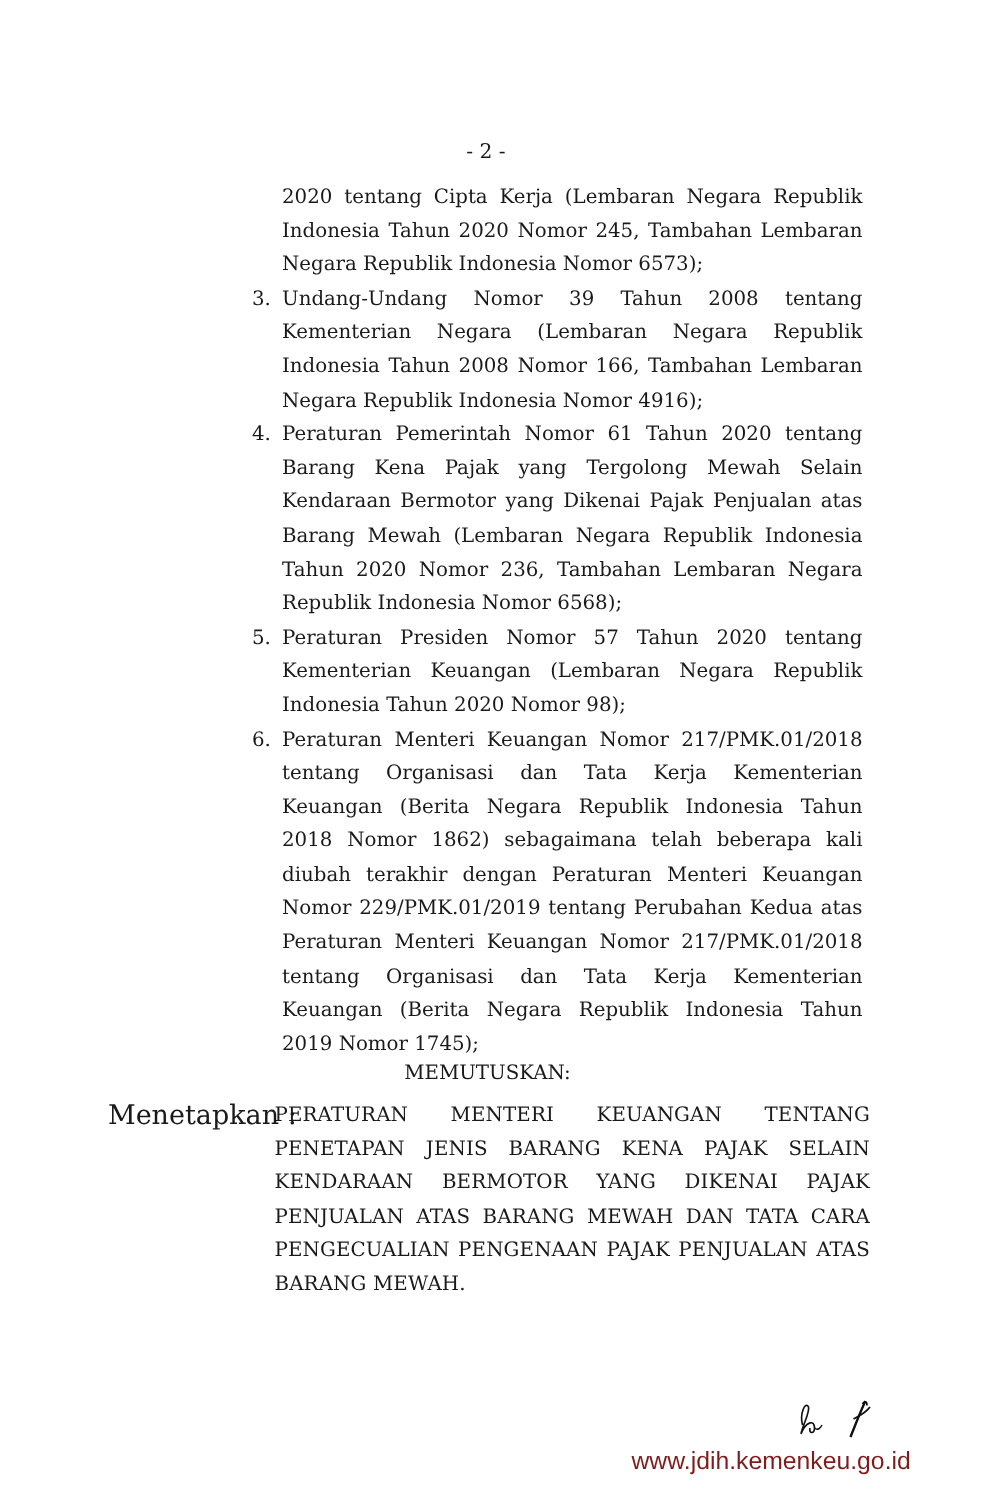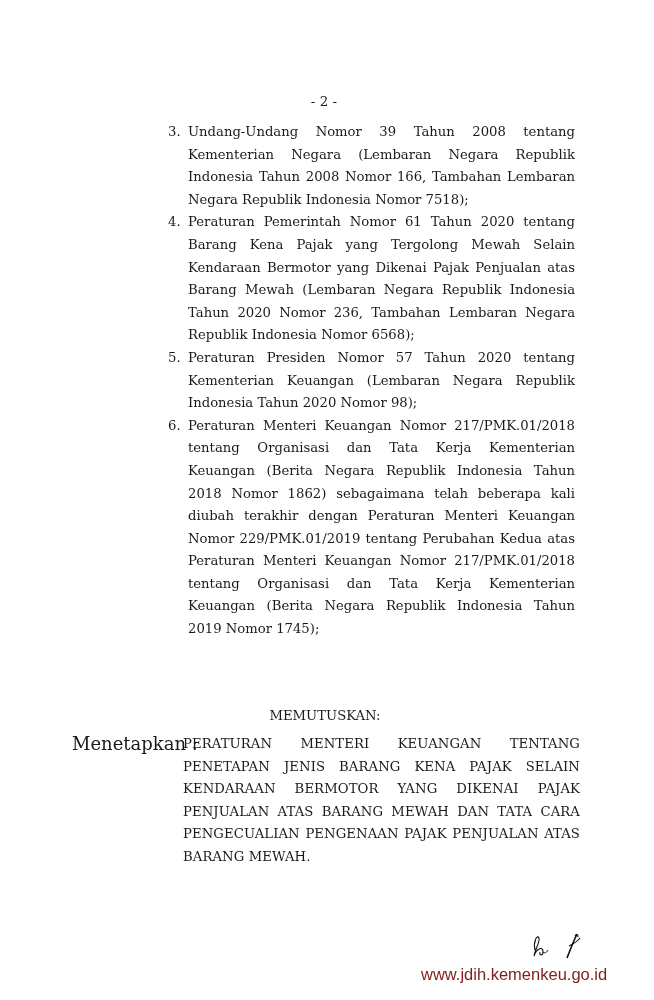--- a/index.html
+++ b/index.html
@@ -97,22 +97,26 @@
   </style>
 </head>
 <body>
 
 <div class="page-number">
   <span>- 2 -</span>
 </div>
 
 <div class="list">
   <div class="item">
+    <span class="num"></span>
+    <span class="text">2020 tentang Cipta Kerja (Lembaran Negara Republik Indonesia Tahun 2020 Nomor 245, Tambahan Lembaran Negara Republik Indonesia Nomor 6573);</span>
+  </div>
+  <div class="item">
     <span class="num">3.</span>
-    <span class="text">Undang-Undang Nomor 39 Tahun 2008 tentang Kementerian Negara (Lembaran Negara Republik Indonesia Tahun 2008 Nomor 166, Tambahan Lembaran Negara Republik Indonesia Nomor 7518);</span>
+    <span class="text">Undang-Undang Nomor 39 Tahun 2008 tentang Kementerian Negara (Lembaran Negara Republik Indonesia Tahun 2008 Nomor 166, Tambahan Lembaran Negara Republik Indonesia Nomor 4916);</span>
   </div>
   <div class="item">
     <span class="num">4.</span>
     <span class="text">Peraturan Pemerintah Nomor 61 Tahun 2020 tentang Barang Kena Pajak yang Tergolong Mewah Selain Kendaraan Bermotor yang Dikenai Pajak Penjualan atas Barang Mewah (Lembaran Negara Republik Indonesia Tahun 2020 Nomor 236, Tambahan Lembaran Negara Republik Indonesia Nomor 6568);</span>
   </div>
   <div class="item">
     <span class="num">5.</span>
     <span class="text">Peraturan Presiden Nomor 57 Tahun 2020 tentang Kementerian Keuangan (Lembaran Negara Republik Indonesia Tahun 2020 Nomor 98);</span>
   </div>
   <div class="item">

